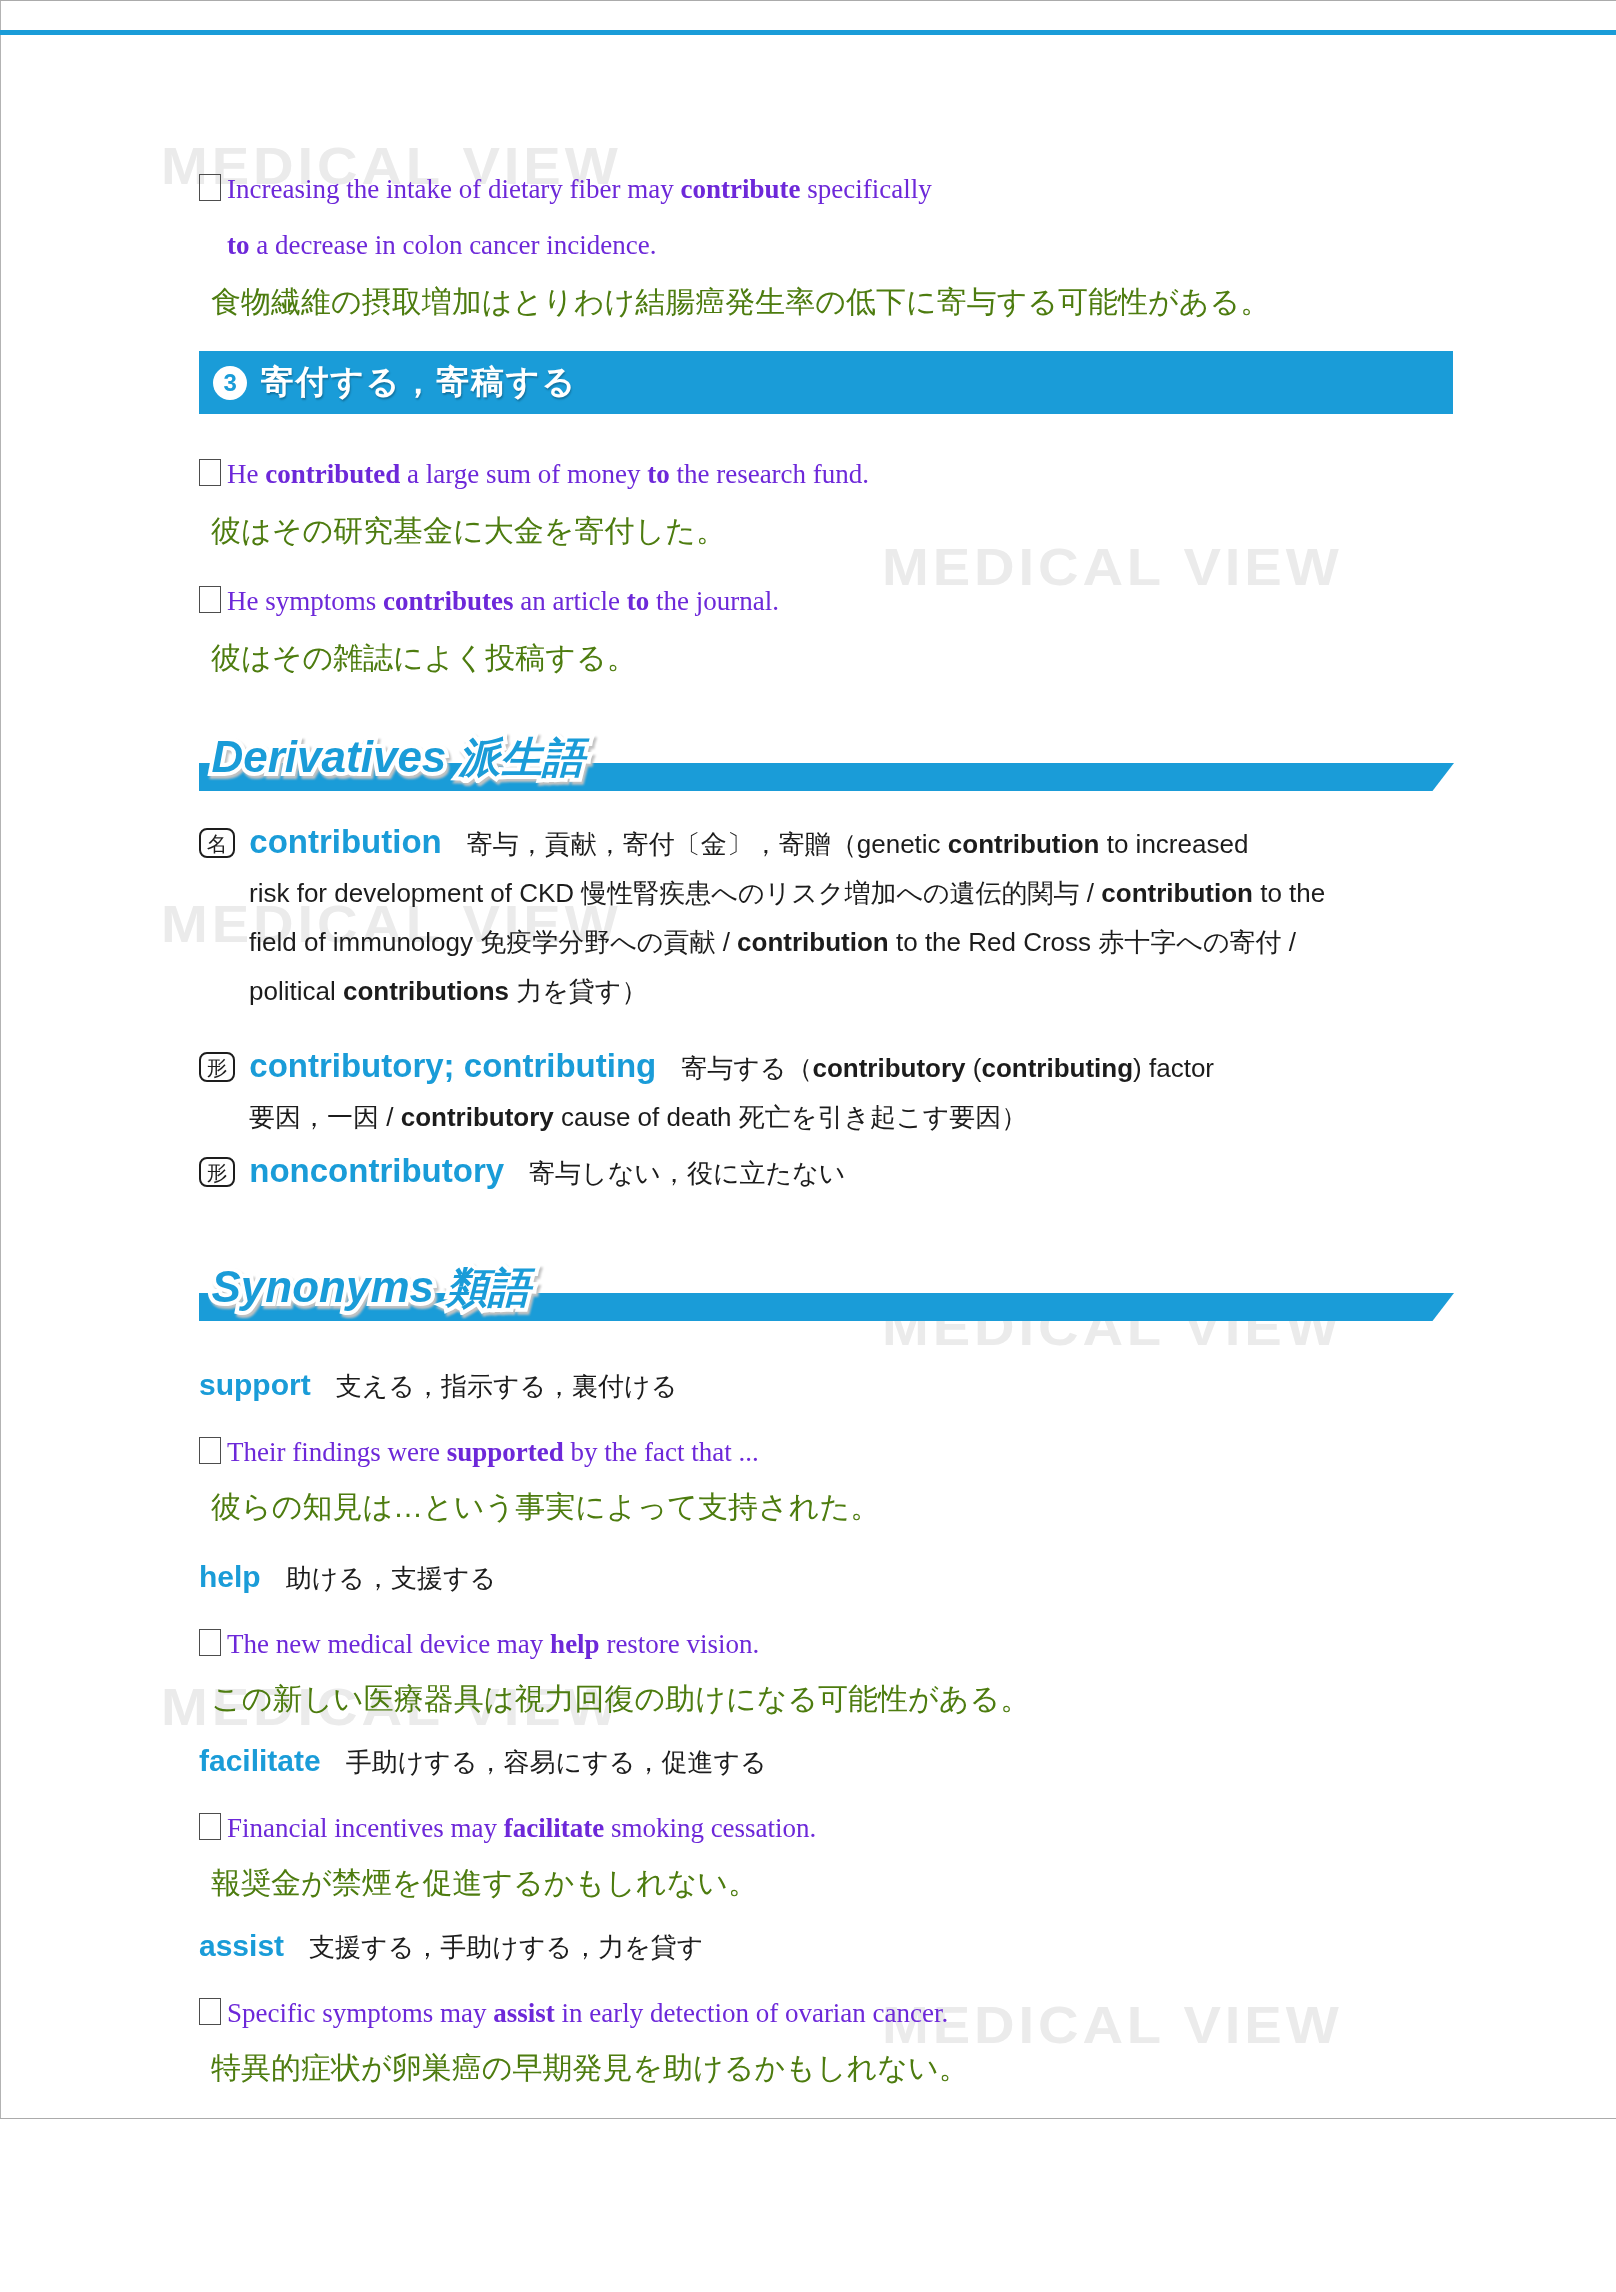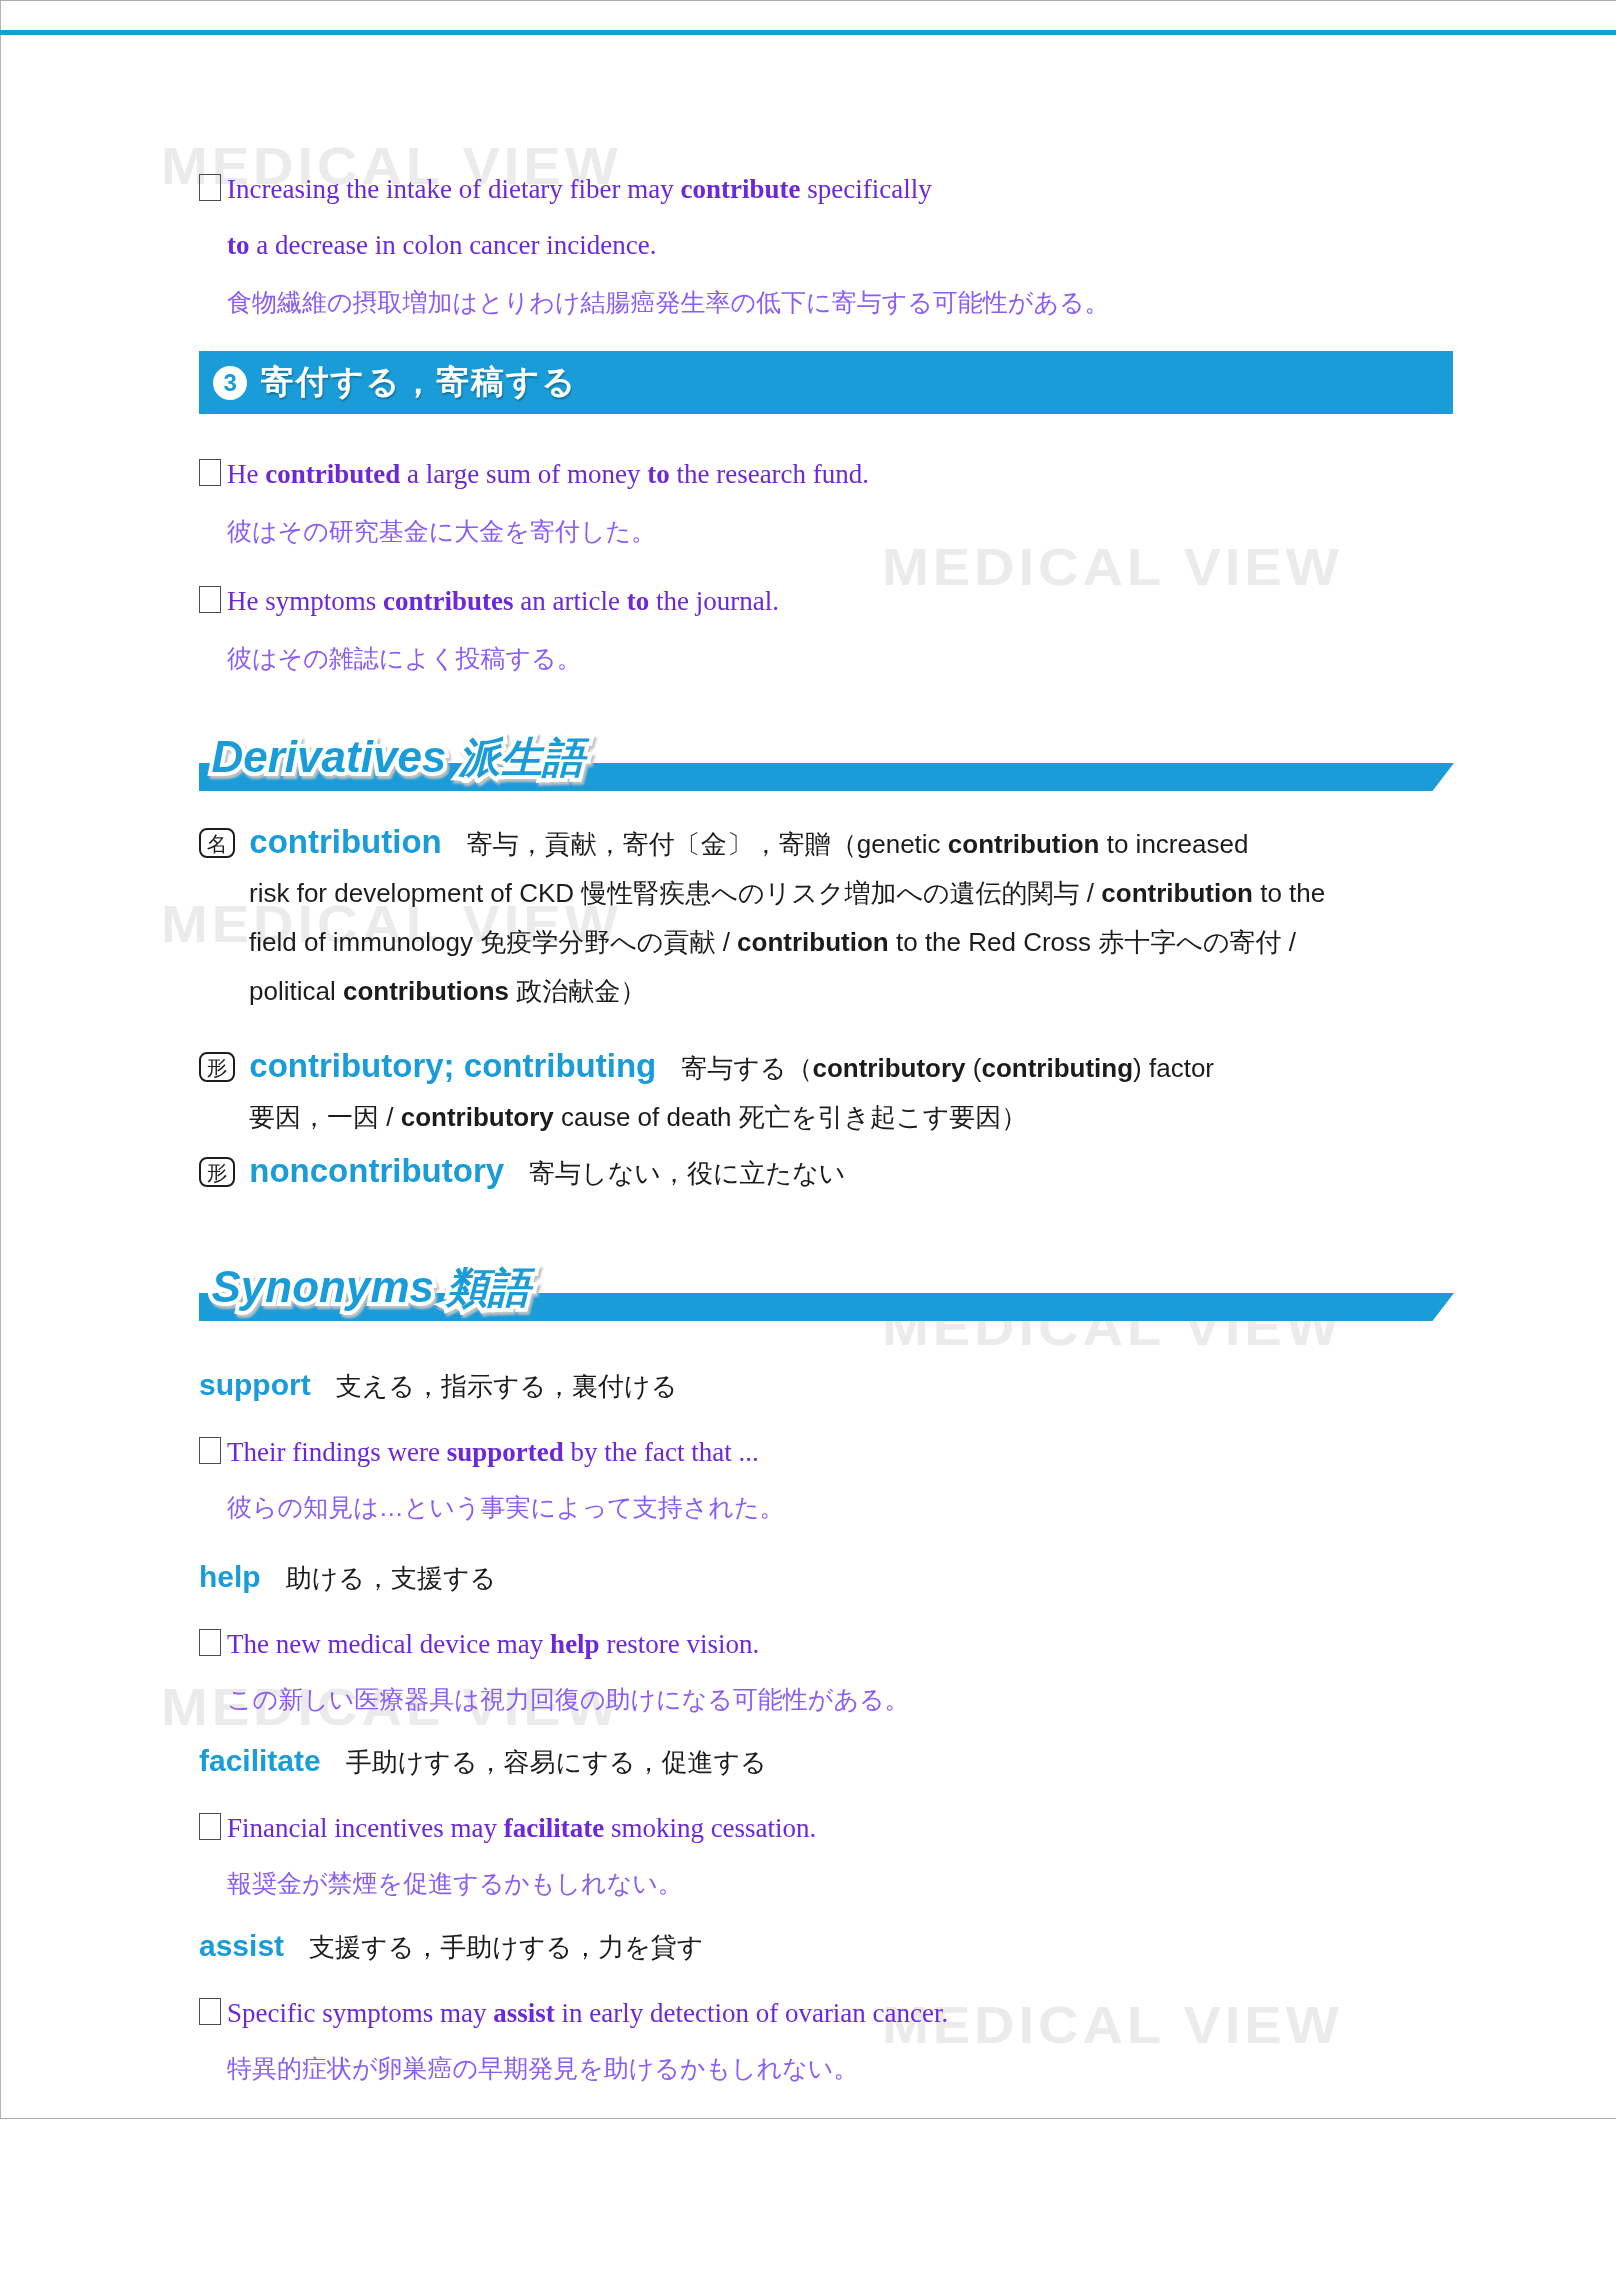--- a/index.html
+++ b/index.html
@@ -43,24 +43,24 @@
   }
   .sentence .line{white-space:nowrap;}
   .checkbox{
     position:absolute;left:0;top:12.5px;
     width:19.7px;height:25px;
     border:1.8px solid #4d4d4d;
     background:transparent;
   }
   .translation{
     margin-top:10.7px;
-    margin-left:28px;
-    font-size:25px;
+    margin-left:12px;
+    font-size:30px;
     line-height:36px;
-    color:#8b5cf6;
+    color:#4d7c0f;
     white-space:nowrap;
   }
 
   
   .sense-band{
     position:absolute;left:199px;top:351px;
     width:1254px;height:63px;
     background:#1a9cd8;
     display:flex;align-items:center;
     padding-left:14.3px;box-sizing:border-box;
@@ -186,21 +186,21 @@
 
   <div class="block" style="top:817px;">
     <div class="entry-head">
       <span class="pos-badge">名</span>
       <span class="headword">contribution</span>
       <span class="def-inline"><span>寄与，貢献，寄付〔金〕，寄贈（genetic </span><b>contribution</b><span> to increased</span></span>
     </div>
     <div class="def-cont">
         <div class="def-line"><span>risk for development of CKD 慢性腎疾患へのリスク増加への遺伝的関与 / </span><b>contribution</b><span> to the</span></div>
         <div class="def-line"><span>field of immunology 免疫学分野への貢献 / </span><b>contribution</b><span> to the Red Cross 赤十字への寄付 /</span></div>
-        <div class="def-line"><span>political </span><b>contributions</b><span> 政治献金）</span></div>
+        <div class="def-line"><span>political </span><b>contributions</b><span> 力を貸す）</span></div>
       </div>
   </div>
 
   <div class="block" style="top:1041px;">
     <div class="entry-head">
       <span class="pos-badge">形</span>
       <span class="headword">contributory; contributing</span>
       <span class="def-inline"><span>寄与する（</span><b>contributory</b><span> (</span><b>contributing</b><span>) factor</span></span>
     </div>
     <div class="def-cont">

